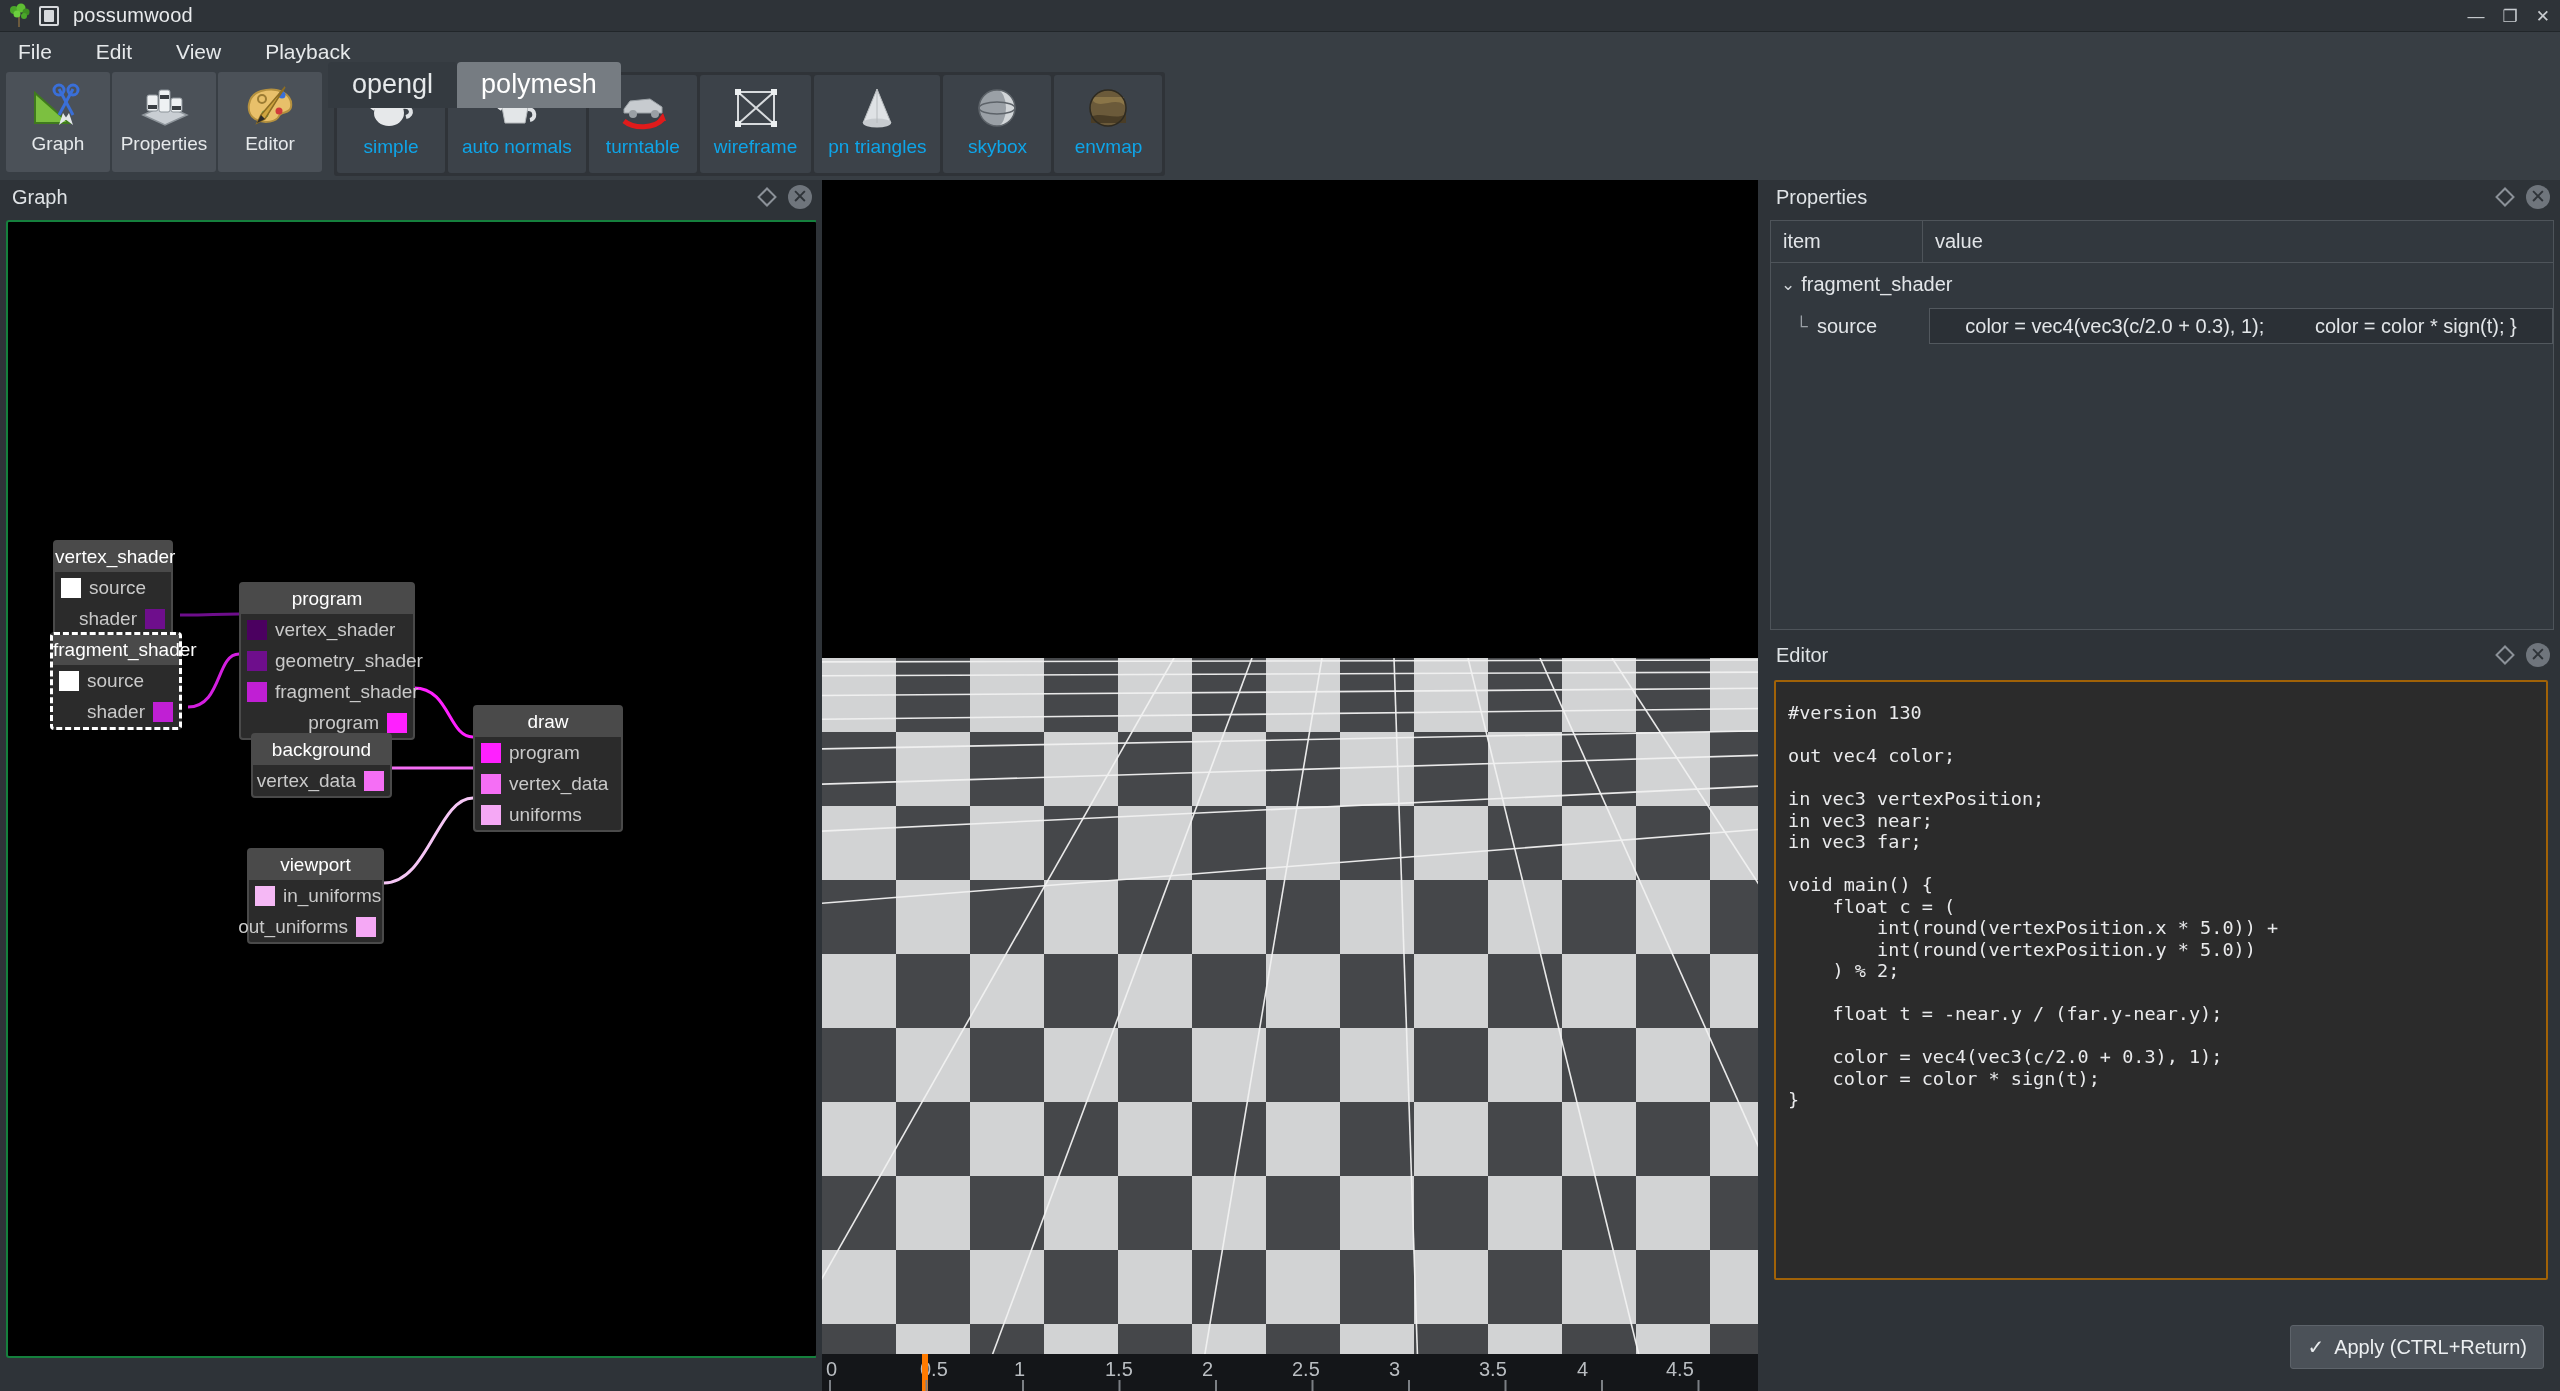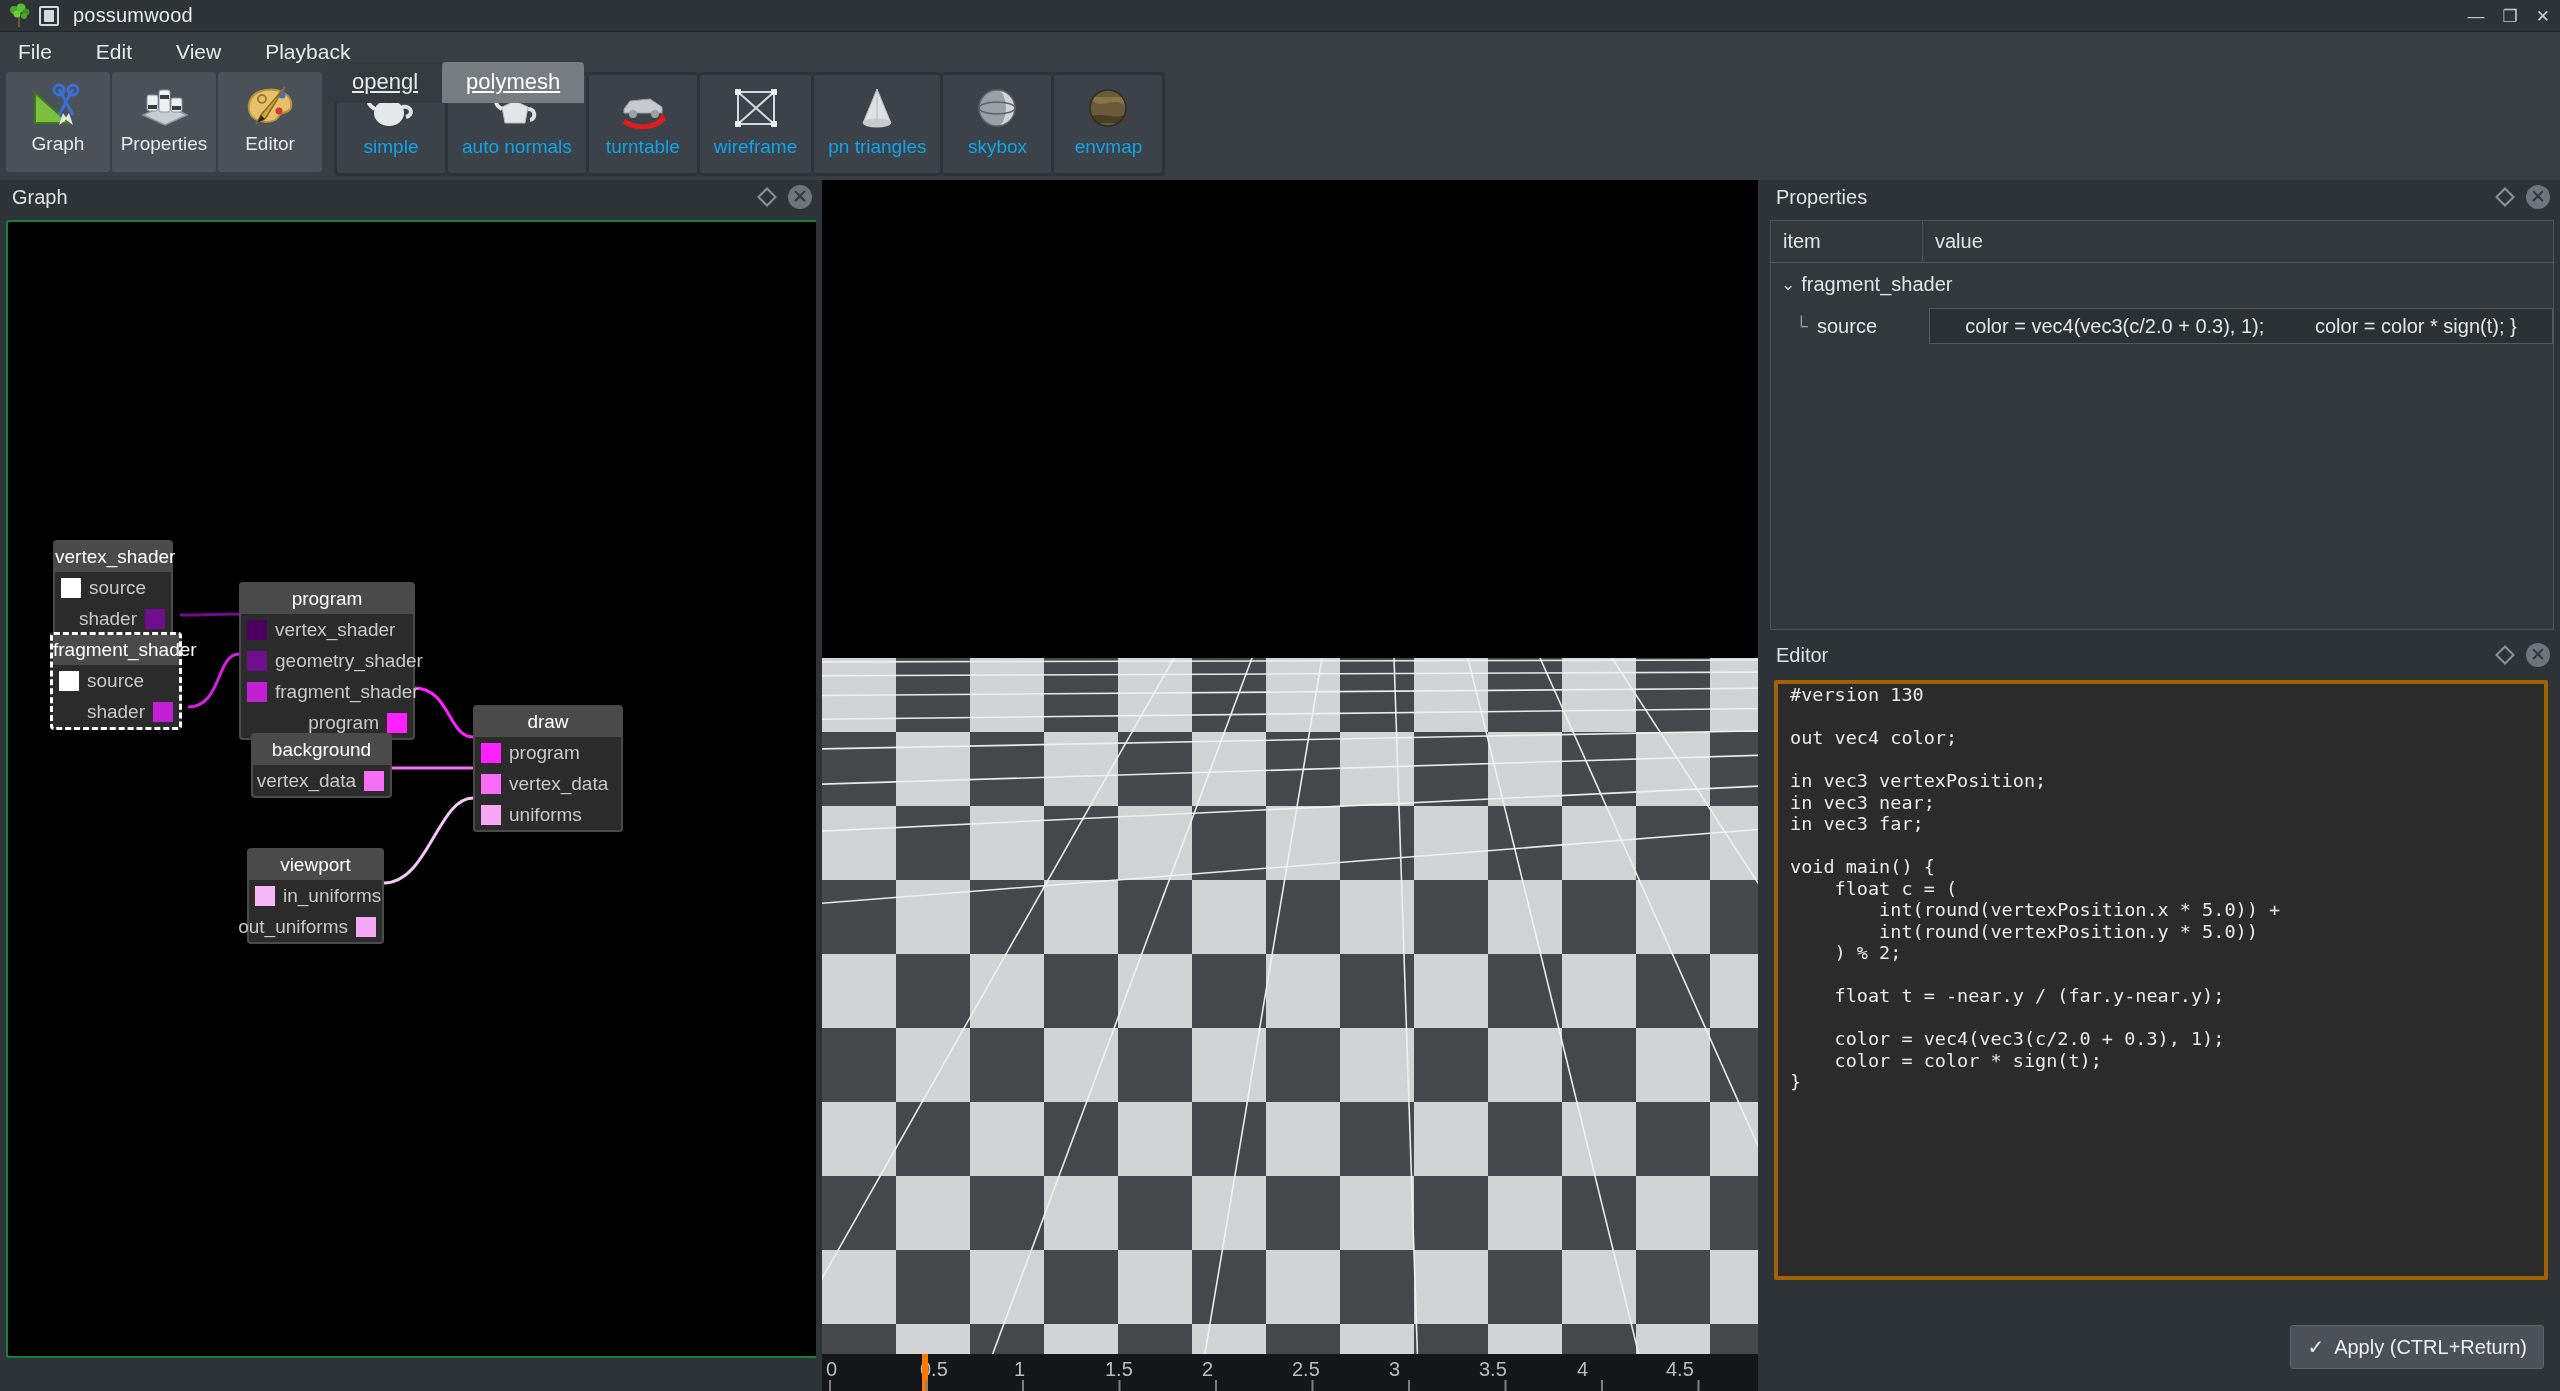--- a/index.html
+++ b/index.html
@@ -45,22 +45,22 @@
   .menu-item {
     color: #e6e9eb; font-size: 21px; padding: 0 22px; line-height: 40px;
   }
   .menu-item:first-child { padding-left: 18px; }
 
   
   #tabstrip {
     position: absolute; left: 328px; top: 30px; display: flex; align-items: flex-end;
   }
   .tab {
-    font-size: 22px; color: #e6e9eb; padding: 9px 24px 10px 24px;
-    background: #343a40; border-radius: 4px 4px 0 0; line-height: 1; text-decoration: underline;
+    font-size: 27px; color: #e6e9eb; padding: 9px 24px 10px 24px;
+    background: #343a40; border-radius: 4px 4px 0 0; line-height: 1;
   }
   .tab.active { background: #767c82; color: #ffffff; text-align: right; }
 
   
   #toolrow { height: 108px; background: #383e44; display: flex; align-items: flex-start; }
   #tool-left { display: flex; padding-left: 6px; gap: 2px; }
   .tbtn {
     width: 104px; height: 100px; background: #4b5158;
     display: flex; flex-direction: column; align-items: center;
     justify-content: flex-start; padding-top: 9px;
@@ -167,22 +167,22 @@
   .val-box {
     margin-left: 6px; flex: 1; height: 36px; background: #2b3036;
     border: 1px solid #52585e; color: #e2e5e8; font-size: 20px;
     display: flex; align-items: center; justify-content: space-around;
     padding: 0 10px; white-space: nowrap; overflow: hidden;
   }
 
   #editor-panel { position: absolute; left: 0; top: 458px; width: 796px; height: 753px; }
   #code-box {
     position: absolute; left: 10px; top: 42px; width: 774px; height: 600px;
-    background: #2b2b2b; border: 4px solid #a16207; border-radius: 2px;
-    padding: 0 12px; overflow: hidden;
+    background: #2b2b2b; border: 2px solid #a16207; border-radius: 2px;
+    padding: 20px 12px; overflow: hidden;
   }
   #code-text {
     color: #e9eaec; font-family: "DejaVu Sans Mono", monospace;
     font-size: 18.5px; line-height: 21.5px; white-space: pre;
   }
   #apply-btn {
     position: absolute; right: 16px; bottom: 22px; height: 44px;
     min-width: 236px; background: #4b5158; border: 1px solid #5d636a;
     border-radius: 3px; color: #eceff1; font-size: 20px;
     display: flex; align-items: center; justify-content: center; gap: 10px;

